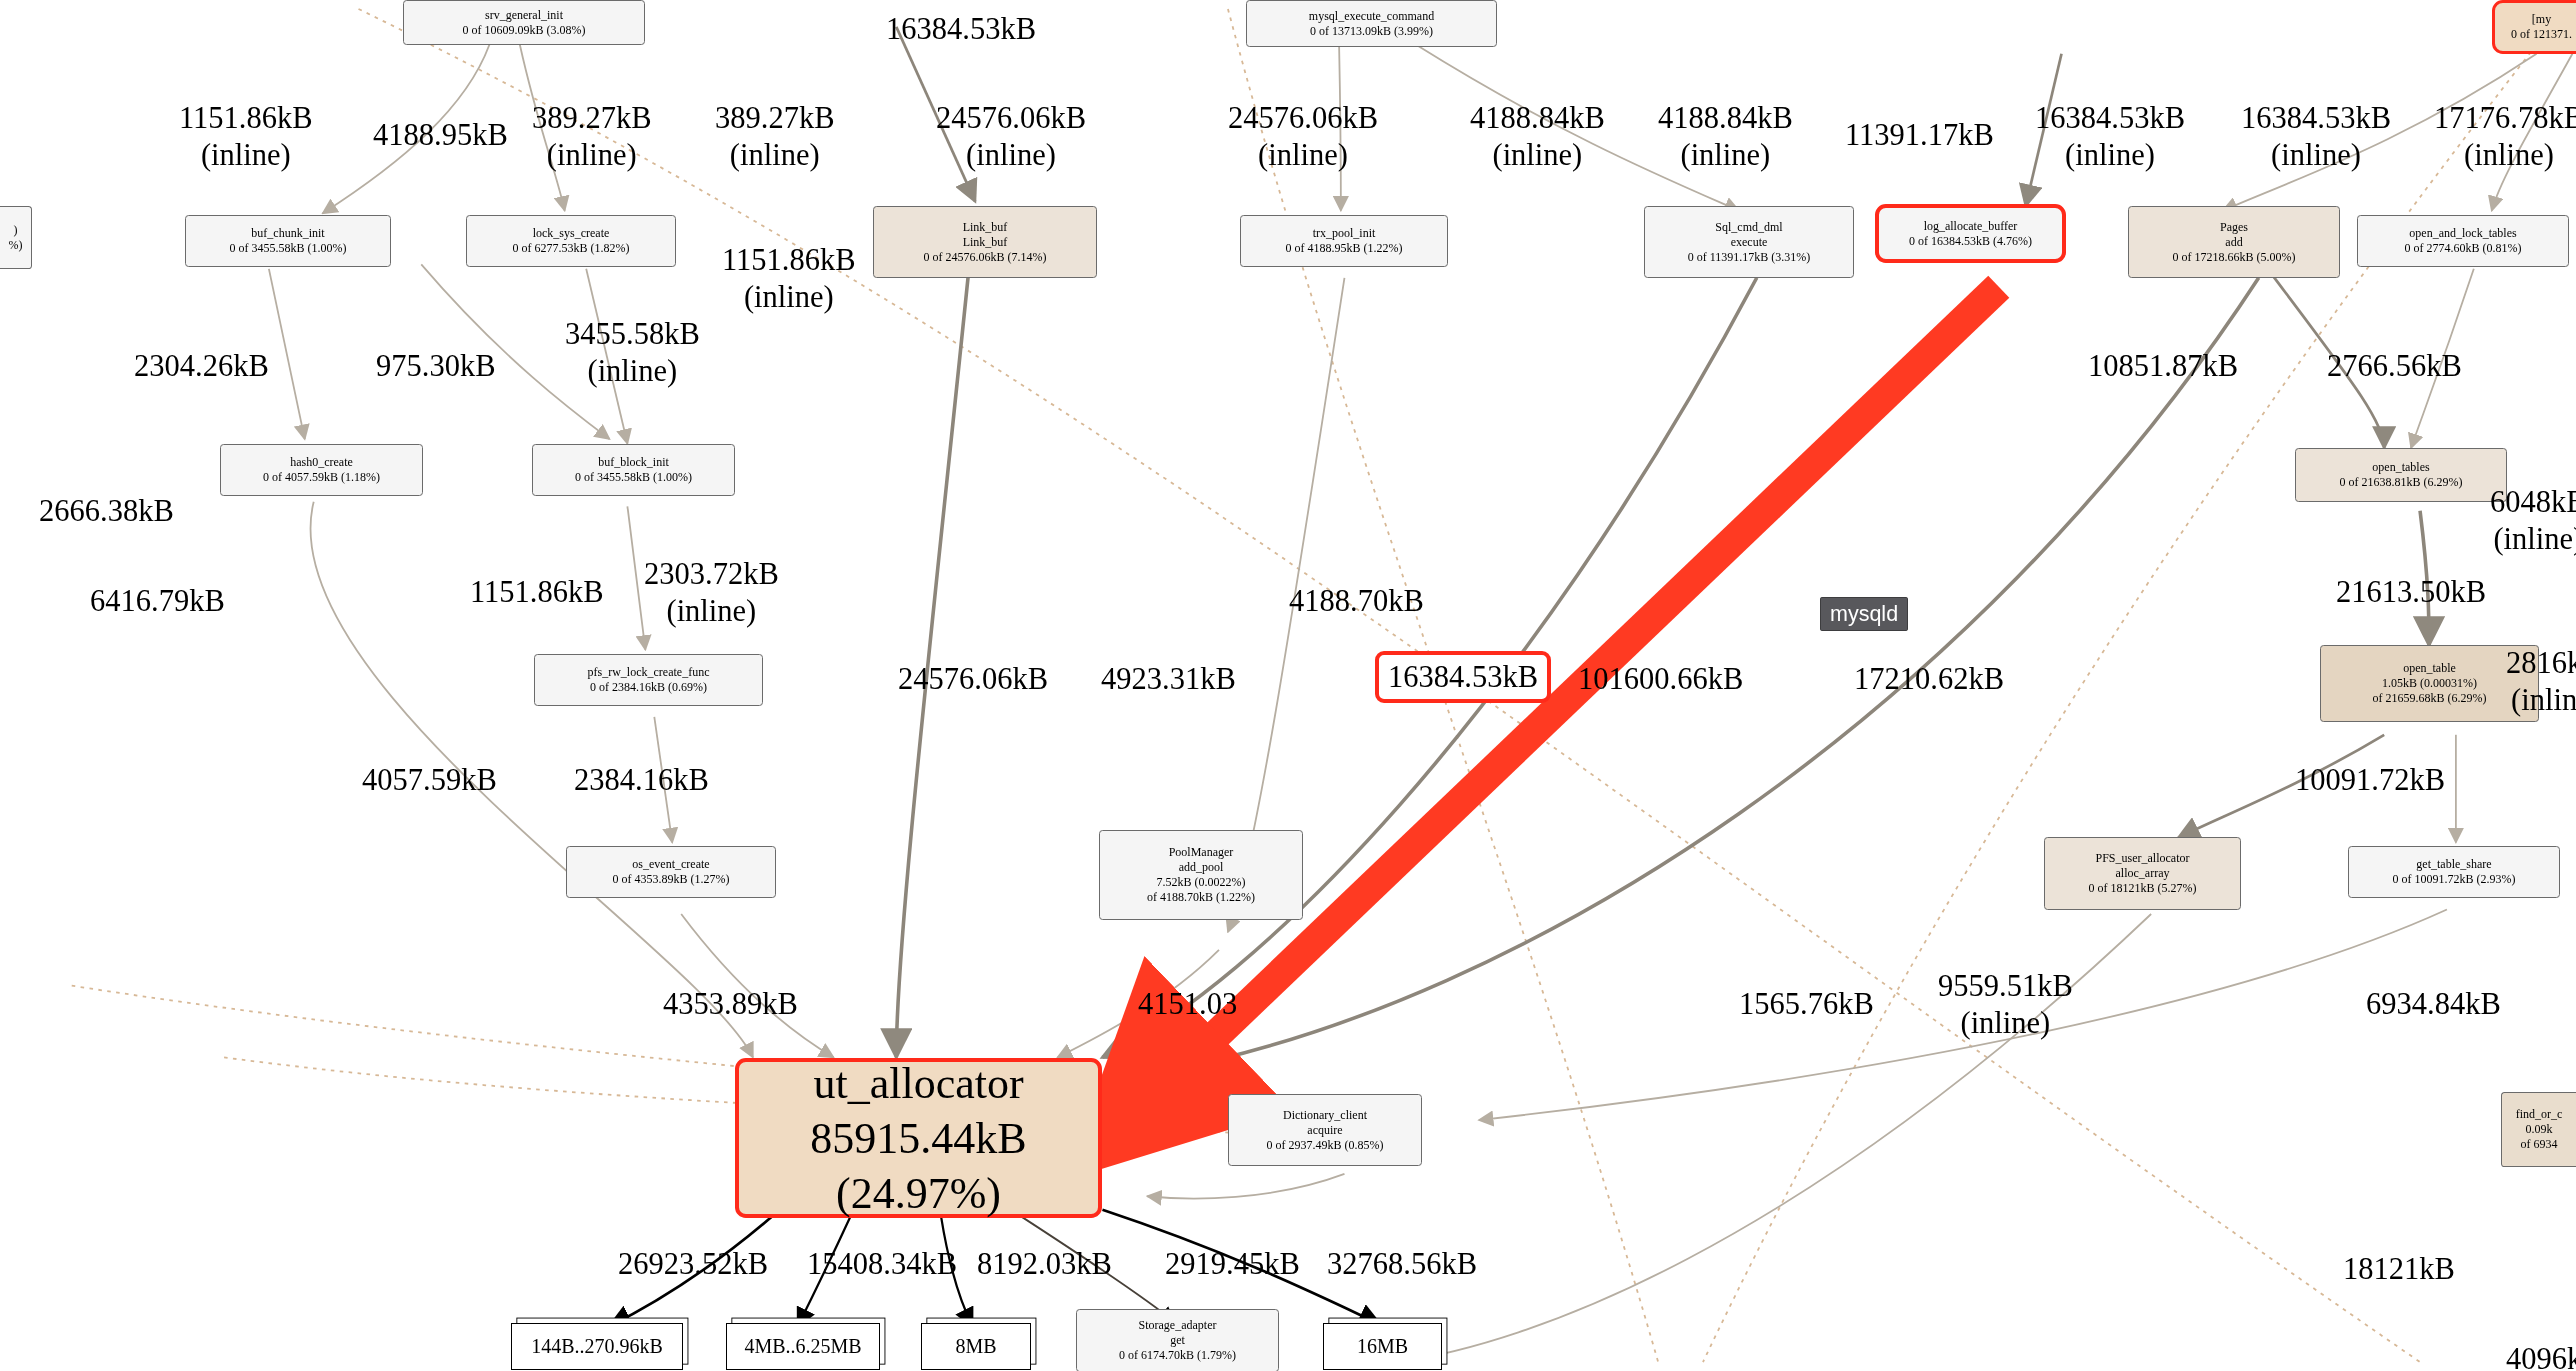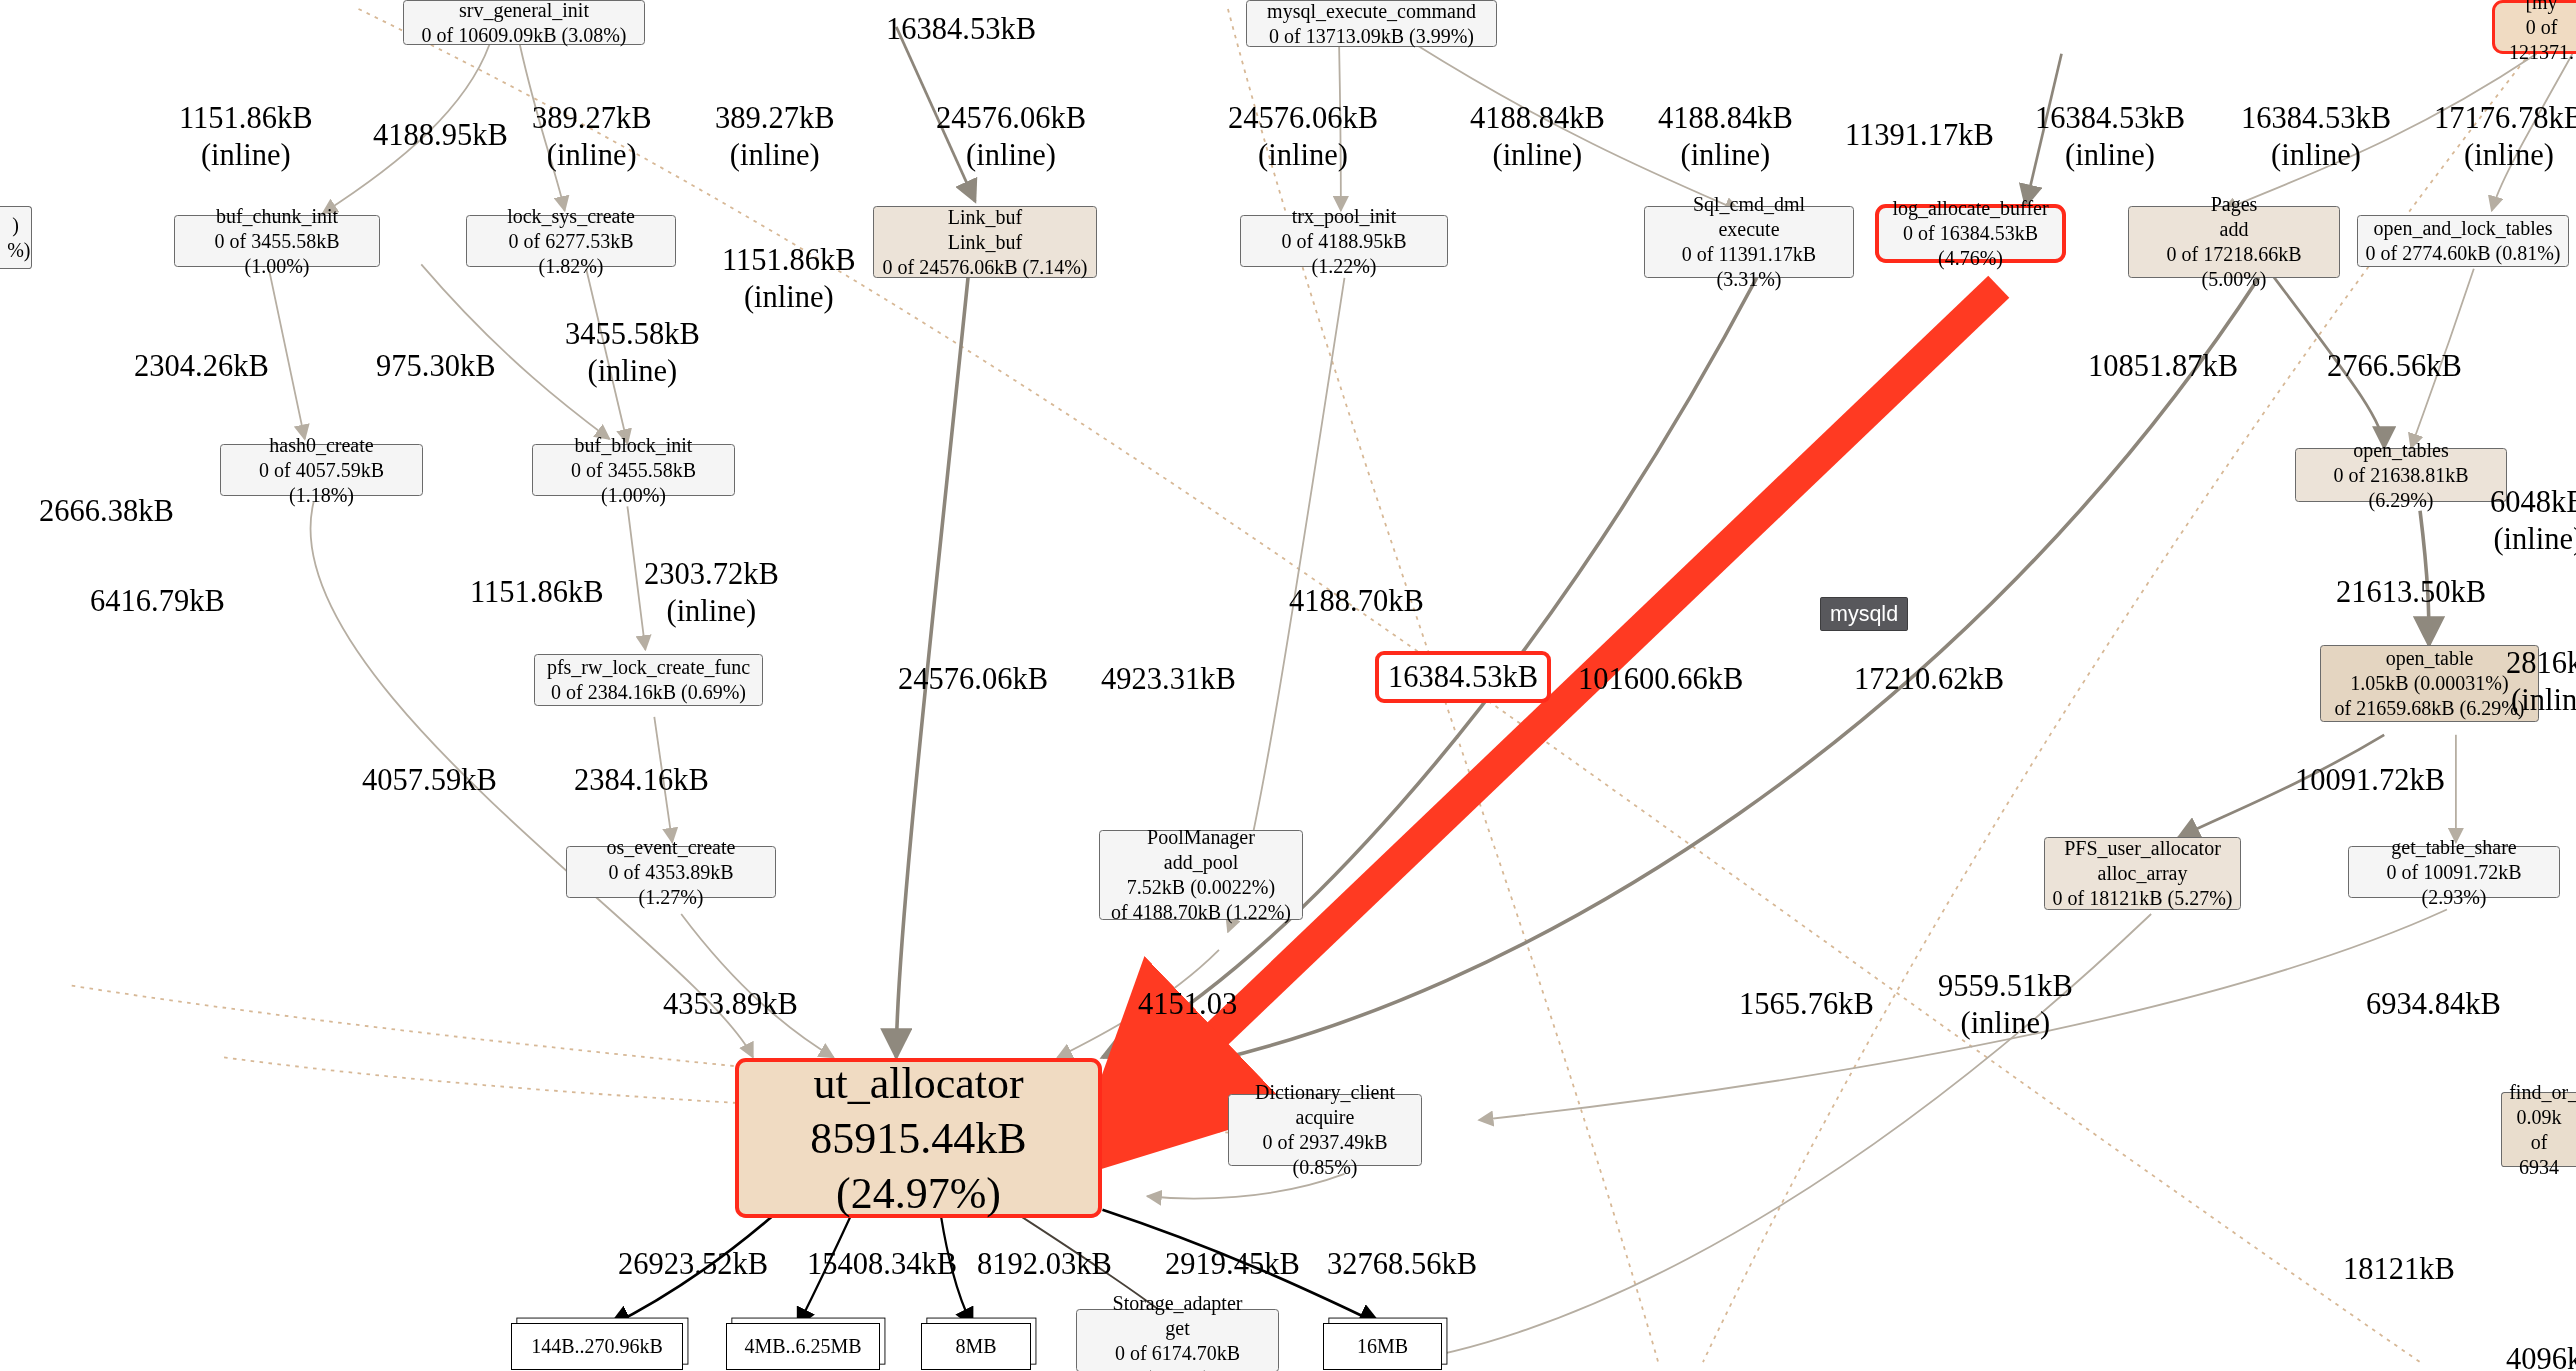--- a/index.html
+++ b/index.html
@@ -27,21 +27,21 @@
   }
   .node.light   { background:#f5f5f5; }
   .node.tan     { background:#ece3d8; }
   .node.brown   { background:#e9ddcd; }
   .node.mbrown  { background:#e4d5c1; }
   .node.bigmain { background:#f0dbc2; }
   .node.red-outline {
     border: 4.5px solid #ff2a1a;
     border-radius: 10.8px;
   }
-  .sz-sm  { font-size: 20px; justify-content: center; }
+  .sz-sm  { font-size: 12px; justify-content: center; }
   .sz-big { font-size: 44px; }
 
   .edge-label {
     position: absolute;
     color: #000;
     text-align: center;
     font-size: 30.5px;
     line-height: 1.2;
     white-space: pre;
   }
@@ -185,21 +185,21 @@
 <div class="node bigmain sz-sm red-outline" style="left:2492px; top:0px; width:99px; height:54px; border-width:3.6px;">
   <div>[my</div>
   <div>0 of 121371.</div>
 </div>
 
 <div class="node light sz-sm" style="left:0px; top:206px; width:32px; height:63px; border-left:none; border-top-left-radius:0; border-bottom-left-radius:0;">
   <div>)</div>
   <div>%)</div>
 </div>
 
-<div class="node light sz-sm" style="left:174px; top:215px; width:206px; height:52px;">
+<div class="node light sz-sm" style="left:185px; top:215px; width:206px; height:52px;">
   <div>buf_chunk_init</div>
   <div>0 of 3455.58kB (1.00%)</div>
 </div>
 
 <div class="node light sz-sm" style="left:466px; top:215px; width:210px; height:52px;">
   <div>lock_sys_create</div>
   <div>0 of 6277.53kB (1.82%)</div>
 </div>
 
 <div class="node tan sz-sm" style="left:873px; top:206px; width:224px; height:72px;">

